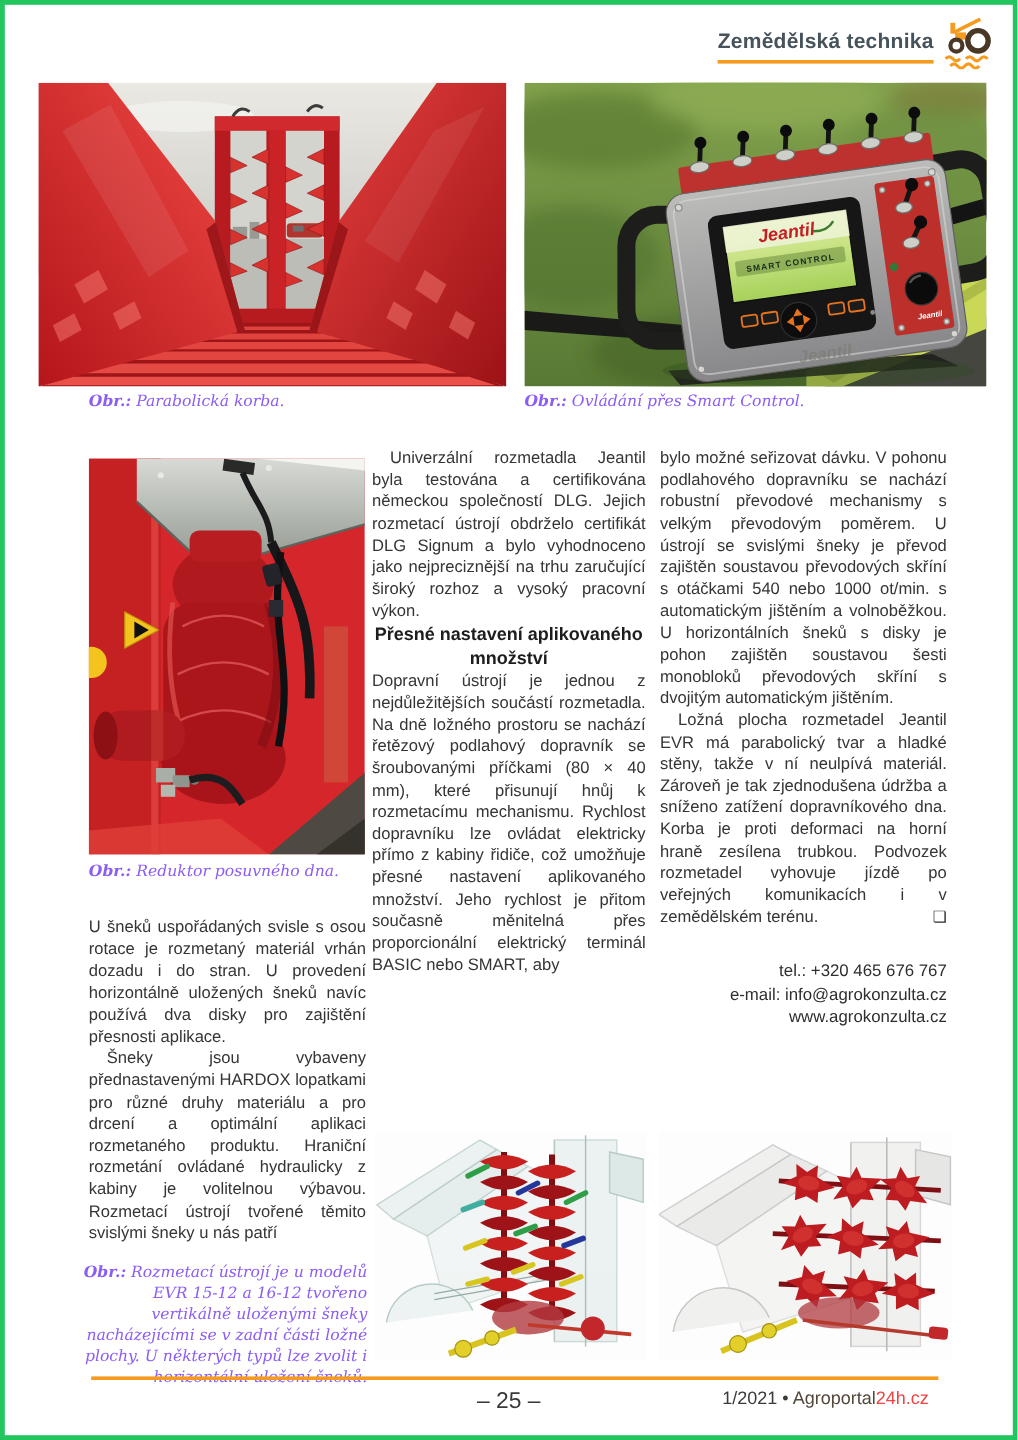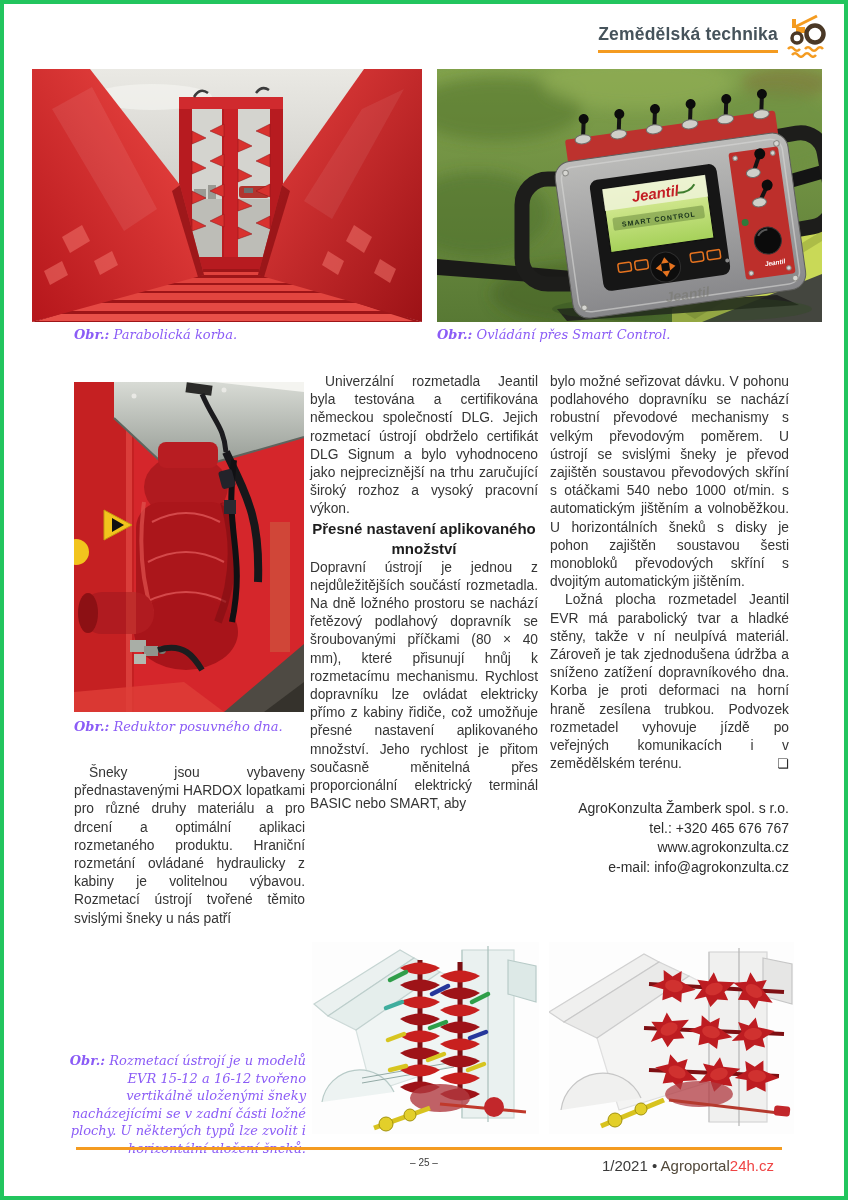--- a/index.html
+++ b/index.html
@@ -27,21 +27,21 @@
   .endmark{float:right;font-size:13px;color:#2b2b2b;}
 
   .contact{margin-top:26px;text-align:right;font-size:14px;line-height:19.4px;color:#2e2e2e;}
   .contact .ch{font-weight:bold;}
 
   .caption-right{ text-align:right;}
 
   
   .footer-line{position:absolute;left:72px;top:1143px;width:706px;height:2.5px;background:#f49b20;}
   .page-num{position:absolute;left:0;right:0;top:1153px;text-align:center;
-            font-size:10px;color:#3a3a3a;}
+            font-size:19px;color:#3a3a3a;}
   .footer-right{position:absolute;right:70px;top:1153px;font-size:15px;color:#3a3a3a;}
   .footer-right .brand{color:#51483a;}
   .footer-right .brand-suffix{color:#ef4444;}
   svg{display:block;}
 </style>
 </head>
 <body>
 
 <div class="page">
 
@@ -314,41 +314,41 @@
     <polygon points="150,330 230,262 230,330" fill="#4e4a43"></polygon>
     <polygon points="190,330 230,300 230,330" fill="#35322c"></polygon>
     <polygon points="0,330 150,330 110,300 0,310" fill="#df3f38" opacity=".8"></polygon>
   </svg>
   <div class="caption abs" style="left:70px;top:714px;width:230px;">
     <span class="cap-label">Obr.:</span>
     <span>Reduktor posuvného dna.</span>
   </div>
 
   <div class="body-text abs" style="left:70px;top:760px;width:231px;">
+    <p>U šneků uspořádaných svisle s osou rotace je rozmetaný materiál vrhán dozadu i do stran. U provedení horizontálně uložených šneků navíc používá dva disky pro zajištění přesnosti aplikace.</p>
     <p class="ind">Šneky jsou vybaveny přednastavenými HARDOX lopatkami pro různé druhy materiálu a pro drcení a optimální aplikaci rozmetaného produktu. Hraniční rozmetání ovládané hydraulicky z kabiny je volitelnou výbavou. Rozmetací ústrojí tvořené těmito svislými šneky u nás patří</p>
   </div>
   <div class="caption caption-right abs" style="left:62px;top:1048px;width:240px;">
     <span class="cap-label">Obr.:</span>
     <span>Rozmetací ústrojí je u modelů EVR 15-12 a 16-12 tvořeno vertikálně uloženými šneky nacházejícími se v zadní části ložné plochy. U některých typů lze zvolit i horizontální uložení šneků.</span>
   </div>
 
   <div class="body-text abs" style="left:306px;top:369px;width:228px;">
     <p class="ind">Univerzální rozmetadla Jeantil byla testována a certifikována německou společností DLG. Jejich rozmetací ústrojí obdrželo certifikát DLG Signum a bylo vyhodnoceno jako nejpreciznější na trhu zaručující široký rozhoz a vysoký pracovní výkon.</p>
     <p class="col-heading">Přesné nastavení aplikovaného množství</p>
     <p>Dopravní ústrojí je jednou z nejdůležitějších součástí rozmetadla. Na dně ložného prostoru se nachází řetězový podlahový dopravník se šroubovanými příčkami (80 × 40 mm), které přisunují hnůj k rozmetacímu mechanismu. Rychlost dopravníku lze ovládat elektricky přímo z kabiny řidiče, což umožňuje přesné nastavení aplikovaného množství. Jeho rychlost je přitom současně měnitelná přes proporcionální elektrický terminál BASIC nebo SMART, aby</p>
   </div>
 
   <div class="body-text abs" style="left:546px;top:369px;width:239px;">
     <p>bylo možné seřizovat dávku. V pohonu podlahového dopravníku se nachází robustní převodové mechanismy s velkým převodovým poměrem. U ústrojí se svislými šneky je převod zajištěn soustavou převodových skříní s otáčkami 540 nebo 1000 ot/min. s automatickým jištěním a volnoběžkou. U horizontálních šneků s disky je pohon zajištěn soustavou šesti monobloků převodových skříní s dvojitým automatickým jištěním.</p>
     <p class="ind"><span>Ložná plocha rozmetadel Jeantil EVR má parabolický tvar a hladké stěny, takže v ní neulpívá materiál. Zároveň je tak zjednodušena údržba a sníženo zatížení dopravníkového dna. Korba je proti deformaci na horní hraně zesílena trubkou. Podvozek rozmetadel vyhovuje jízdě po veřejných komunikacích i v zemědělském terénu.</span><span class="endmark">❏</span></p>
     <div class="contact">
-      <div>AgroKonzulta Žamberk spol. s r.o.</div>
       <div>tel.: +320 465 676 767</div>
+      <div>e-mail: info@agrokonzulta.cz</div>
       <div>www.agrokonzulta.cz</div>
-      <div>e-mail: info@agrokonzulta.cz</div>
     </div>
   </div>
 
   <svg class="abs" style="left:308px;top:938px;" width="227" height="192" viewBox="0 0 227 192">
     <defs>
       <path id="cres" d="M-20,0 Q0,-11 20,0 Q0,13 -20,0 Z"></path>
     </defs>
     <rect width="227" height="192" fill="#fdfdfd"></rect>
     <g stroke="#b8cbc8" stroke-width="1.2" fill="#e7efee">
       <polygon points="2,62 88,8 102,16 16,74" opacity=".8"></polygon>

